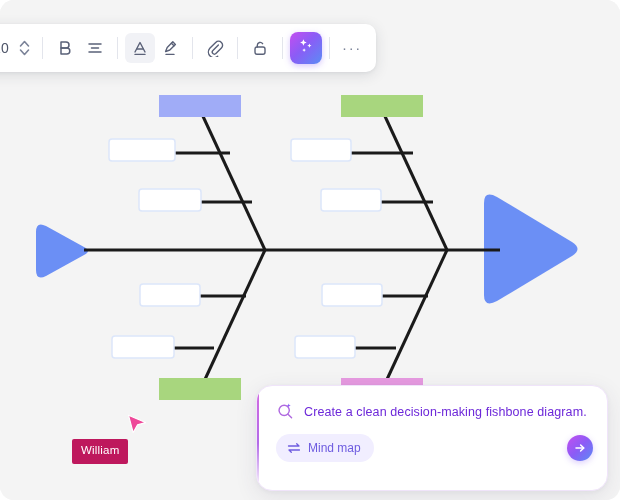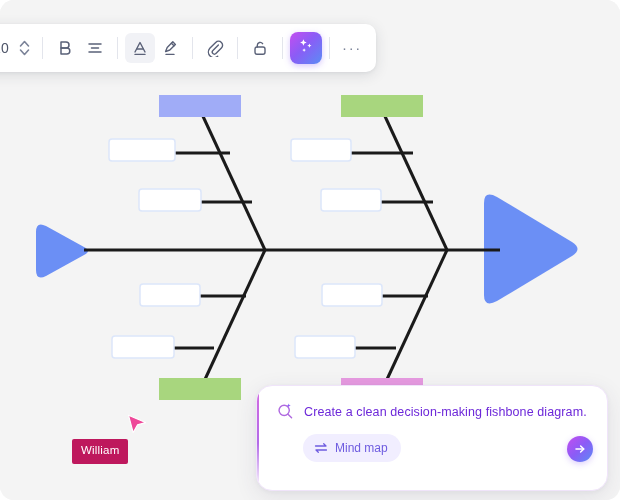--- a/index.html
+++ b/index.html
@@ -81,23 +81,22 @@
     background:linear-gradient(180deg,#d56ae0 0%,#b36ae8 55%,#ffffff 100%);
   }
   .prompt-row{
     display:flex;align-items:center;gap:9px;
     padding:16px 18px 0 19px;
   }
   .prompt-text{
     font-size:12.5px;color:#6d28d9;letter-spacing:.1px;white-space:nowrap;
   }
   .prompt-foot{
-    display:flex;align-items:flex-end;justify-content:space-between;
+    display:flex;align-items:center;justify-content:space-between;
     padding:13px 14px 0 19px;
-    margin-left:27px;
   }
   .chip{
     display:inline-flex;align-items:center;gap:7px;
     background:#f1eeff;color:#6e5ce0;
     font-size:12px;
     padding:7px 13px 7px 11px;
     border-radius:999px;
     cursor:pointer;white-space:nowrap;
   }
   .send-btn{

